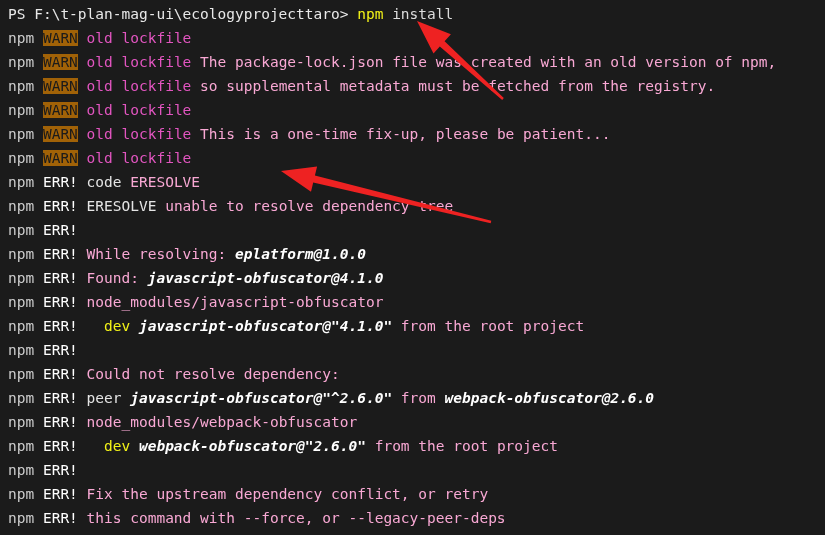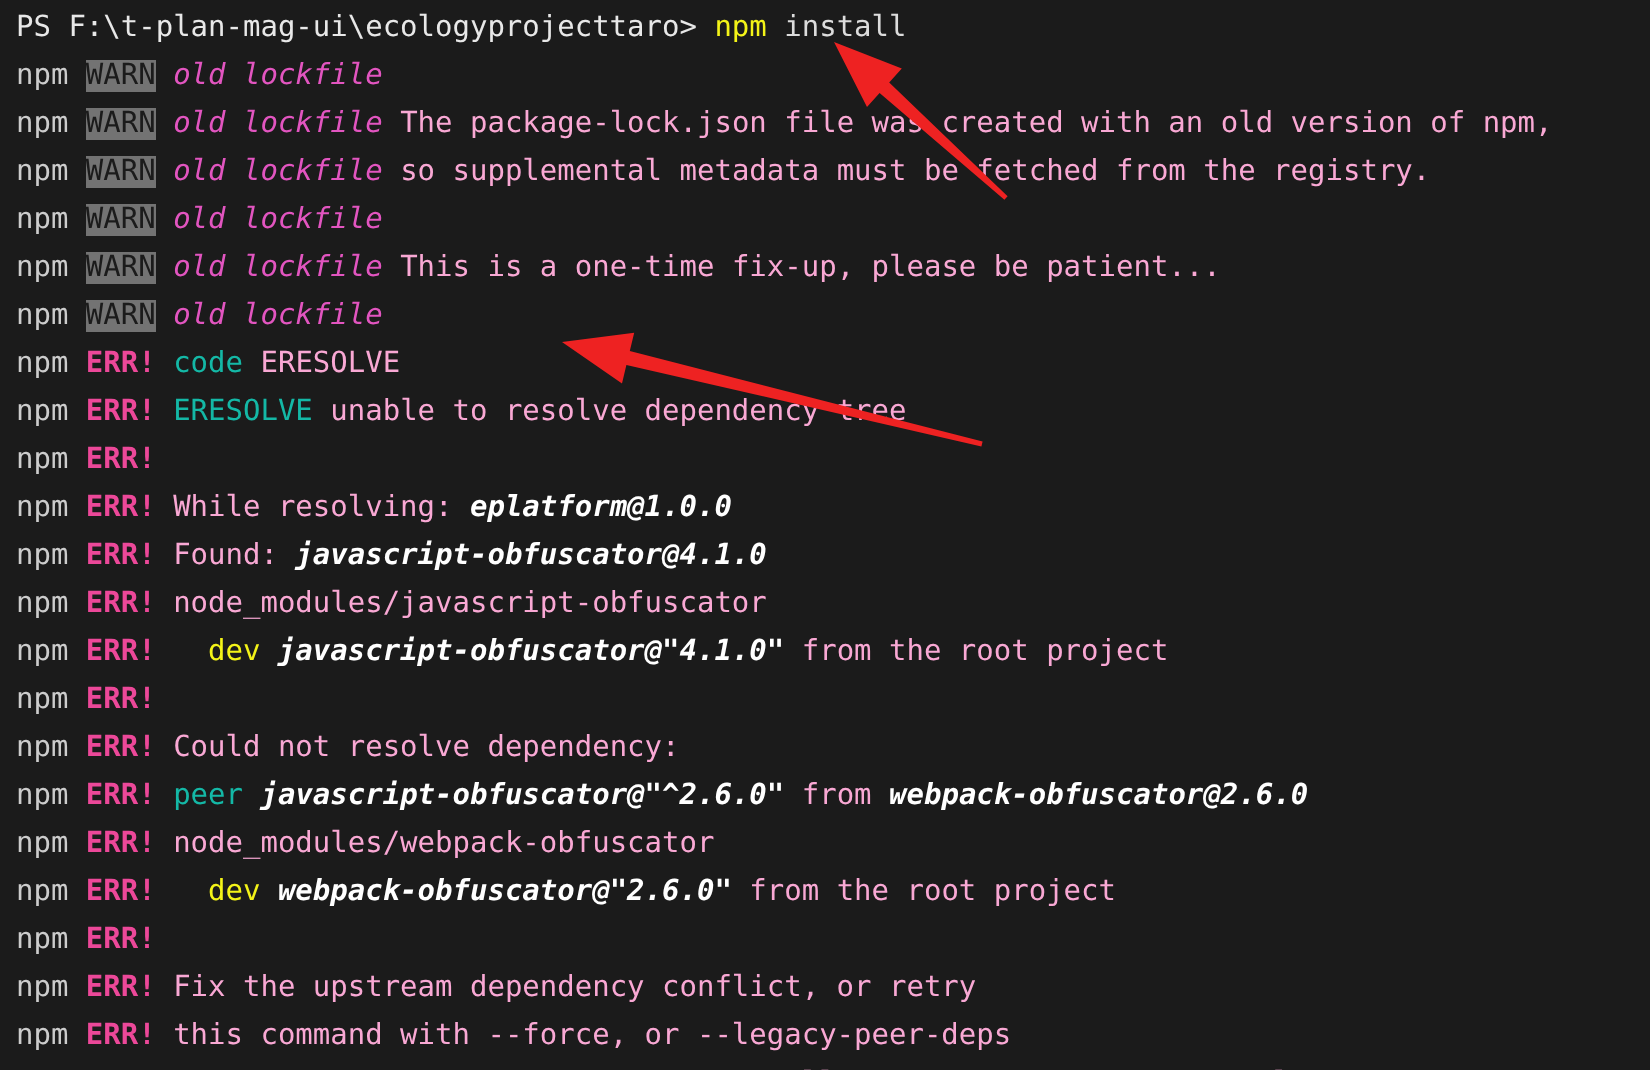--- a/index.html
+++ b/index.html
@@ -23,24 +23,24 @@
     top: 0;
     left: 0;
     padding: 2px 0 0 8px;
     white-space: pre;
   }
   .line {
     height: 24px;
     white-space: pre;
   }
   .npm      { color: #cccccc; }
-  .warnbadge{ color: #1b1b1b; background: #737373; font-weight: normal; }
-  .err      { color: #ec4899; font-weight: bold; }
-  .magenta  { color: #e255c0; font-style: italic; }
-  .purple   { color: #14b8a6; }
+  .warnbadge{ color: #1b1b1b; background: #a16207; font-weight: normal; }
+  .err      { color: #ffffff; }
+  .magenta  { color: #e255c0; }
+  .purple   { color: #e5e5e5; }
   .yellow   { color: #f3f318; }
   .white    { color: #f9a8d4; }
   .bold     { color: #ffffff; font-weight: bold; font-style: italic; }
   .prompt   { color: #e8e8e8; }
   .cmdname  { color: #f3f318; }
   .cmdarg   { color: #dcdcdc; }
   #arrow-layer {
     position: absolute;
     inset: 0;
     pointer-events: none;

